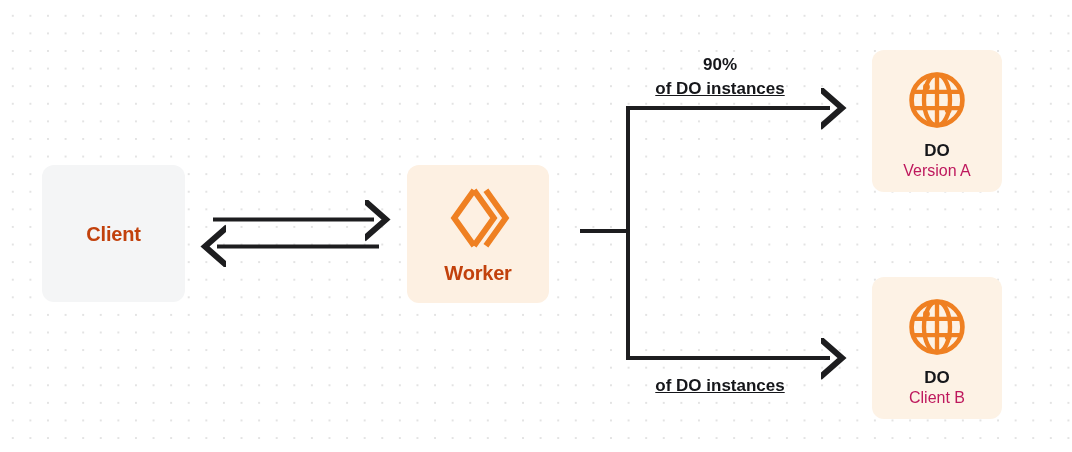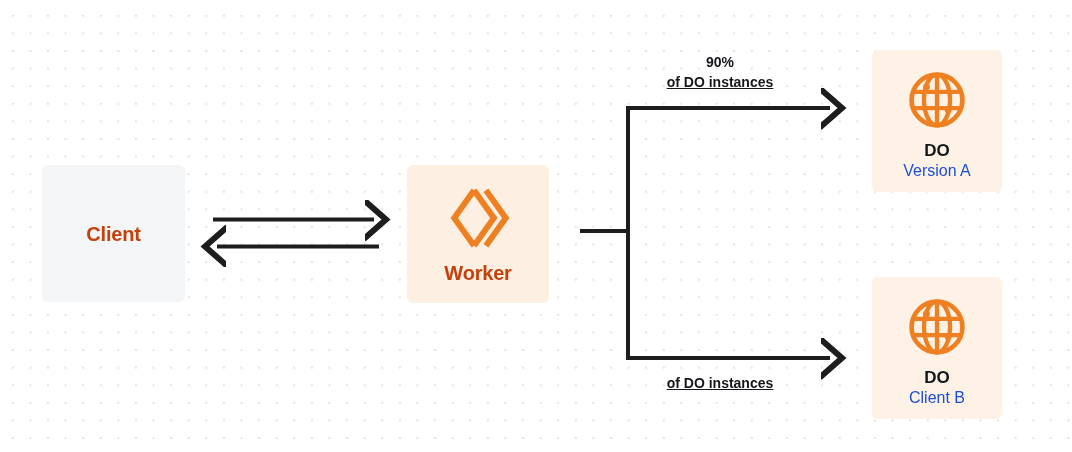--- a/index.html
+++ b/index.html
@@ -28,21 +28,21 @@
     left: 0;
     top: 0;
     width: 1072px;
     height: 452px;
     pointer-events: none;
   }
 
   
   .node {
     position: absolute;
-    border-radius: 6px;
+    border-radius: 12px;
     display: flex;
     flex-direction: column;
     align-items: center;
     justify-content: center;
     box-sizing: border-box;
   }
   .node-client {
     left: 42px;
     top: 165px;
     width: 143px;
@@ -81,21 +81,21 @@
   .node-title-sm {
     font-size: 17px;
     font-weight: bold;
     color: #15161a;
     line-height: 1;
     margin-top: 11px;
   }
   .node-sub {
     font-size: 16px;
     font-weight: normal;
-    color: #1d4ed8;
+    color: #be185d;
     line-height: 1;
     margin-top: 4px;
   }
 
   .icon-worker {
     width: 66px;
     height: 66px;
     display: block;
     margin-bottom: 12px;
   }
@@ -103,21 +103,21 @@
     width: 62px;
     height: 62px;
     display: block;
     margin-top: 6px;
   }
 
   
   .edge-label {
     position: absolute;
     text-align: center;
-    font-size: 14px;
+    font-size: 17px;
     font-weight: bold;
     color: #15161a;
     line-height: 1.42;
     white-space: nowrap;
   }
   .edge-label-top {
     left: 614px;
     top: 53px;
     width: 212px;
   }

